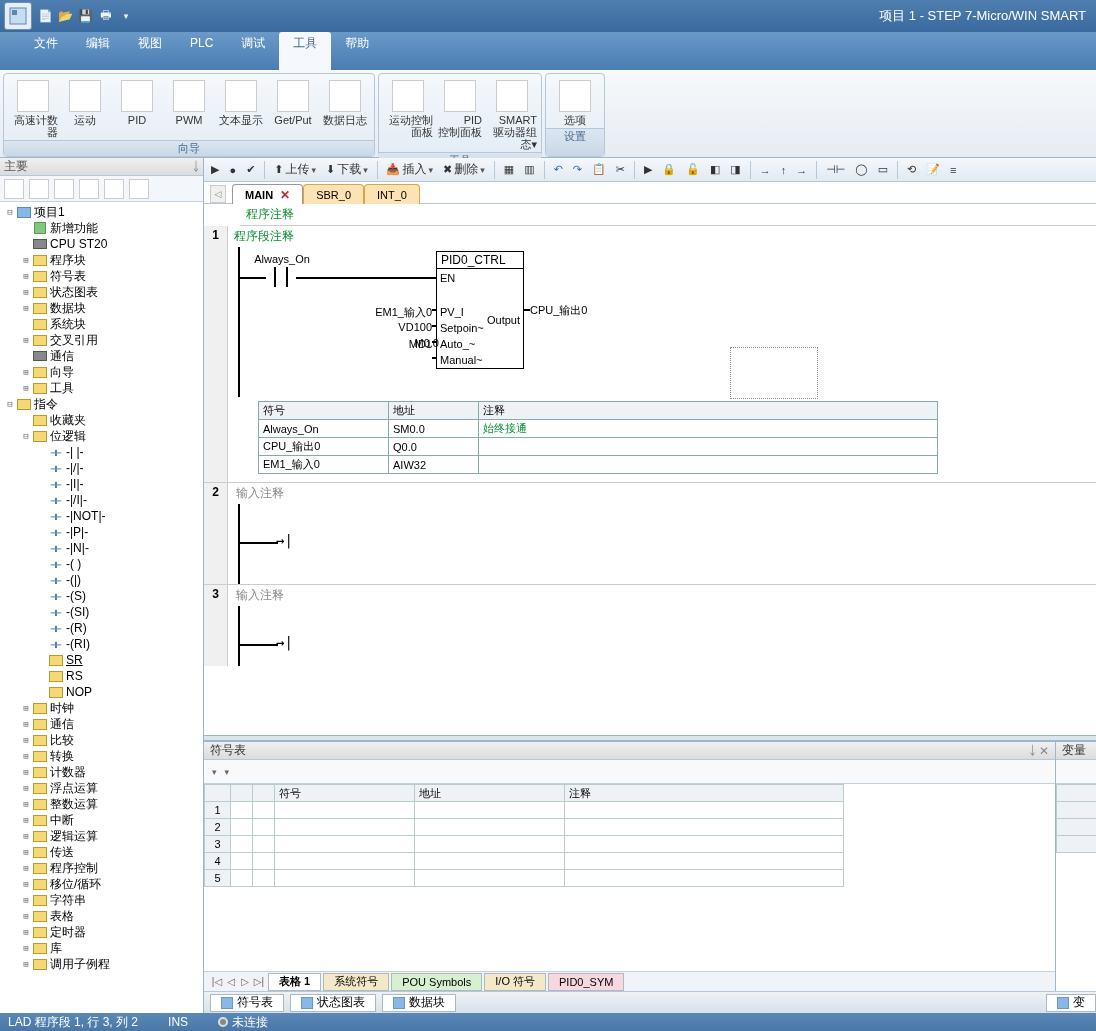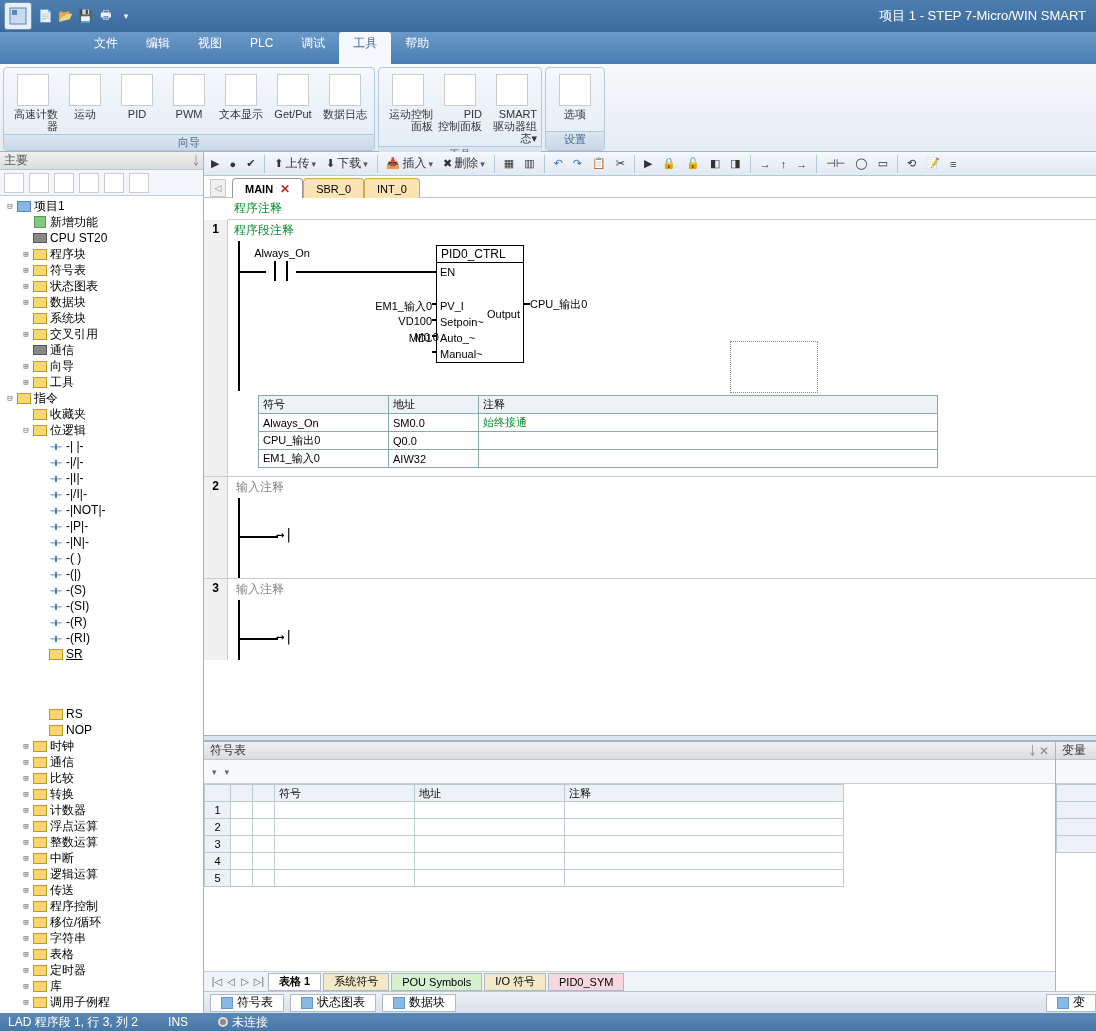--- a/index.html
+++ b/index.html
@@ -4,28 +4,28 @@
 <style>
 *{box-sizing:border-box;margin:0;padding:0;font-family:"Microsoft YaHei",Tahoma,sans-serif;font-size:12px;user-select:none}
 body{width:1096px;height:1031px;overflow:hidden;background:#dce4ec;display:flex;flex-direction:column}
 
 .titlebar{height:32px;background:linear-gradient(#4f7fb0,#3a6a9e);display:flex;align-items:center;color:#fff;padding-left:4px}
 .titlebar .appicon{width:28px;height:28px;background:#e8eef6;border:1px solid #6f8faf;border-radius:3px;display:flex;align-items:center;justify-content:center;margin-right:6px}
 .qat{display:flex;gap:4px;align-items:center}
 .qat .qbtn{width:16px;height:16px;display:flex;align-items:center;justify-content:center;color:#fff;opacity:.9}
 .winTitle{flex:1;text-align:right;padding-right:10px;font-size:13px}
 
-.menubar{height:32px;background:linear-gradient(#6a99c7,#4a7db3);display:flex;align-items:stretch;color:#fff;padding-left:80px}
+.menubar{height:38px;background:linear-gradient(#6a99c7,#4a7db3);display:flex;align-items:stretch;color:#fff;padding-left:20px}
 .menubar .m{padding:0 14px;line-height:22px;cursor:default}
 .menubar .m.active{background:#f5f8fc;color:#4a6a8e;border-top-left-radius:3px;border-top-right-radius:3px}
 
 .ribbon{height:88px;background:linear-gradient(#f7f9fb,#e6ecf3);border-bottom:1px solid #9db6ce;display:flex;padding:3px 3px 0}
 .rgroup{border:1px solid #b5c8db;border-radius:4px;background:linear-gradient(#f5f8fc,#e3ecf5);margin-right:3px;display:flex;flex-direction:column}
 .rgroup .ritems{display:flex;flex:1;padding:2px 4px;gap:2px}
-.rgroup .rlabel{height:19px;text-align:center;font-size:11px;color:#4b6b8e;background:linear-gradient(#dbe6f1,#c9d7e6);border-top:1px solid #b5c8db;border-radius:0 0 3px 3px}
+.rgroup .rlabel{height:28px;text-align:center;font-size:11px;color:#4b6b8e;background:linear-gradient(#dbe6f1,#c9d7e6);border-top:1px solid #b5c8db;border-radius:0 0 3px 3px}
 .rbtn{width:50px;display:flex;flex-direction:column;align-items:center;justify-content:flex-start;padding-top:4px;cursor:default}
 .rbtn .ric{width:32px;height:32px;border:1px solid #ccc;background:#fff;margin-bottom:2px;position:relative}
 .rbtn .rtxt{font-size:11px;color:#333;text-align:right;line-height:1.1}
 
 .work{flex:1;display:flex;min-height:0}
 .sidepane{width:204px;display:flex;flex-direction:column;border-right:1px solid #9db6ce;background:#fff}
 .sidepane .sphdr{height:18px;background:linear-gradient(#f0f0f0,#dcdcdc);border-bottom:1px solid #b5c8db;display:flex;align-items:center;padding:0 4px;color:#555}
 .sidepane .sptb{height:26px;border-bottom:1px solid #c3d0de;display:flex;align-items:center;gap:5px;padding:0 4px;background:#f3f6fa}
 .sptb .sbtn{width:20px;height:20px;border:1px solid #ccc;background:#fff}
 .tree{flex:1;overflow:auto;background:#fff;padding:2px 0}
@@ -44,21 +44,21 @@
 .edtoolbar .eb{height:18px;display:flex;align-items:center;padding:0 3px;color:#333;font-size:11px;gap:2px}
 .edtoolbar .eb.sep{width:1px;background:#b5c8db;padding:0;margin:0 2px}
 .edtoolbar .arrow{font-size:9px;color:#555}
 .tabsrow{height:22px;display:flex;align-items:flex-end;background:#fff;border-bottom:1px solid #b5c8db;padding-left:6px;gap:0}
 .tabsrow .nav{width:16px;height:18px;border:1px solid #ccc;background:#f0f0f0;margin-right:6px;display:flex;align-items:center;justify-content:center;font-size:9px;color:#888}
 .etab{height:20px;padding:0 12px;display:flex;align-items:center;gap:4px;border:1px solid #999;border-bottom:none;border-top-left-radius:4px;border-top-right-radius:4px;position:relative;top:1px;font-size:11px}
 .etab.active{background:#fff;font-weight:bold}
 .etab.orange{background:#fbe3b3;border-color:#d7a64a}
 .etab .x{color:#b03030;font-weight:bold;margin-left:3px}
 .ladder{flex:1;overflow:auto;background:#fff;position:relative}
-.progcmt{color:#0a9030;padding:2px 2px 2px 6px;border-bottom:1px solid #ccc;margin-left:24px}
+.progcmt{color:#0a9030;padding:2px 2px 2px 6px;border-bottom:1px solid #ccc;margin-left:36px}
 .netcmt{color:#0a9030;padding:2px 2px 2px 6px}
 .netrow{display:flex;border-bottom:1px solid #ccc}
 .netnum{width:24px;background:#f0f0f0;border-right:1px solid #ccc;text-align:center;font-weight:bold;color:#000;padding-top:2px;font-size:12px}
 .netbody{flex:1;padding:0}
 .netcanvas{position:relative;height:150px}
 .rail{position:absolute;left:10px;top:0;bottom:0;width:2px;background:#000}
 .wire{position:absolute;height:2px;background:#000}
 .contact{position:absolute;width:30px;height:20px}
 .contact::before,.contact::after{content:"";position:absolute;top:0;bottom:0;width:2px;background:#000}
 .contact::before{left:8px}.contact::after{right:8px}
@@ -408,21 +408,21 @@
           </span>
           <span class="tl">-(RI)</span>
         </div>
         <div class="tnode" style="padding-left: 36px; text-decoration: underline;">
           <span class="tw"></span>
           <span class="ti">
             <span class="ic-folder"></span>
           </span>
           <span class="tl">SR</span>
         </div>
-        <div class="tnode" style="padding-left: 36px; margin-top: 44px;">
+        <div class="tnode" style="padding-left: 36px;">
           <span class="tw"></span>
           <span class="ti">
             <span class="ic-folder"></span>
           </span>
           <span class="tl">RS</span>
         </div>
         <div class="tnode" style="padding-left: 36px;">
           <span class="tw"></span>
           <span class="ti">
             <span class="ic-folder"></span>

